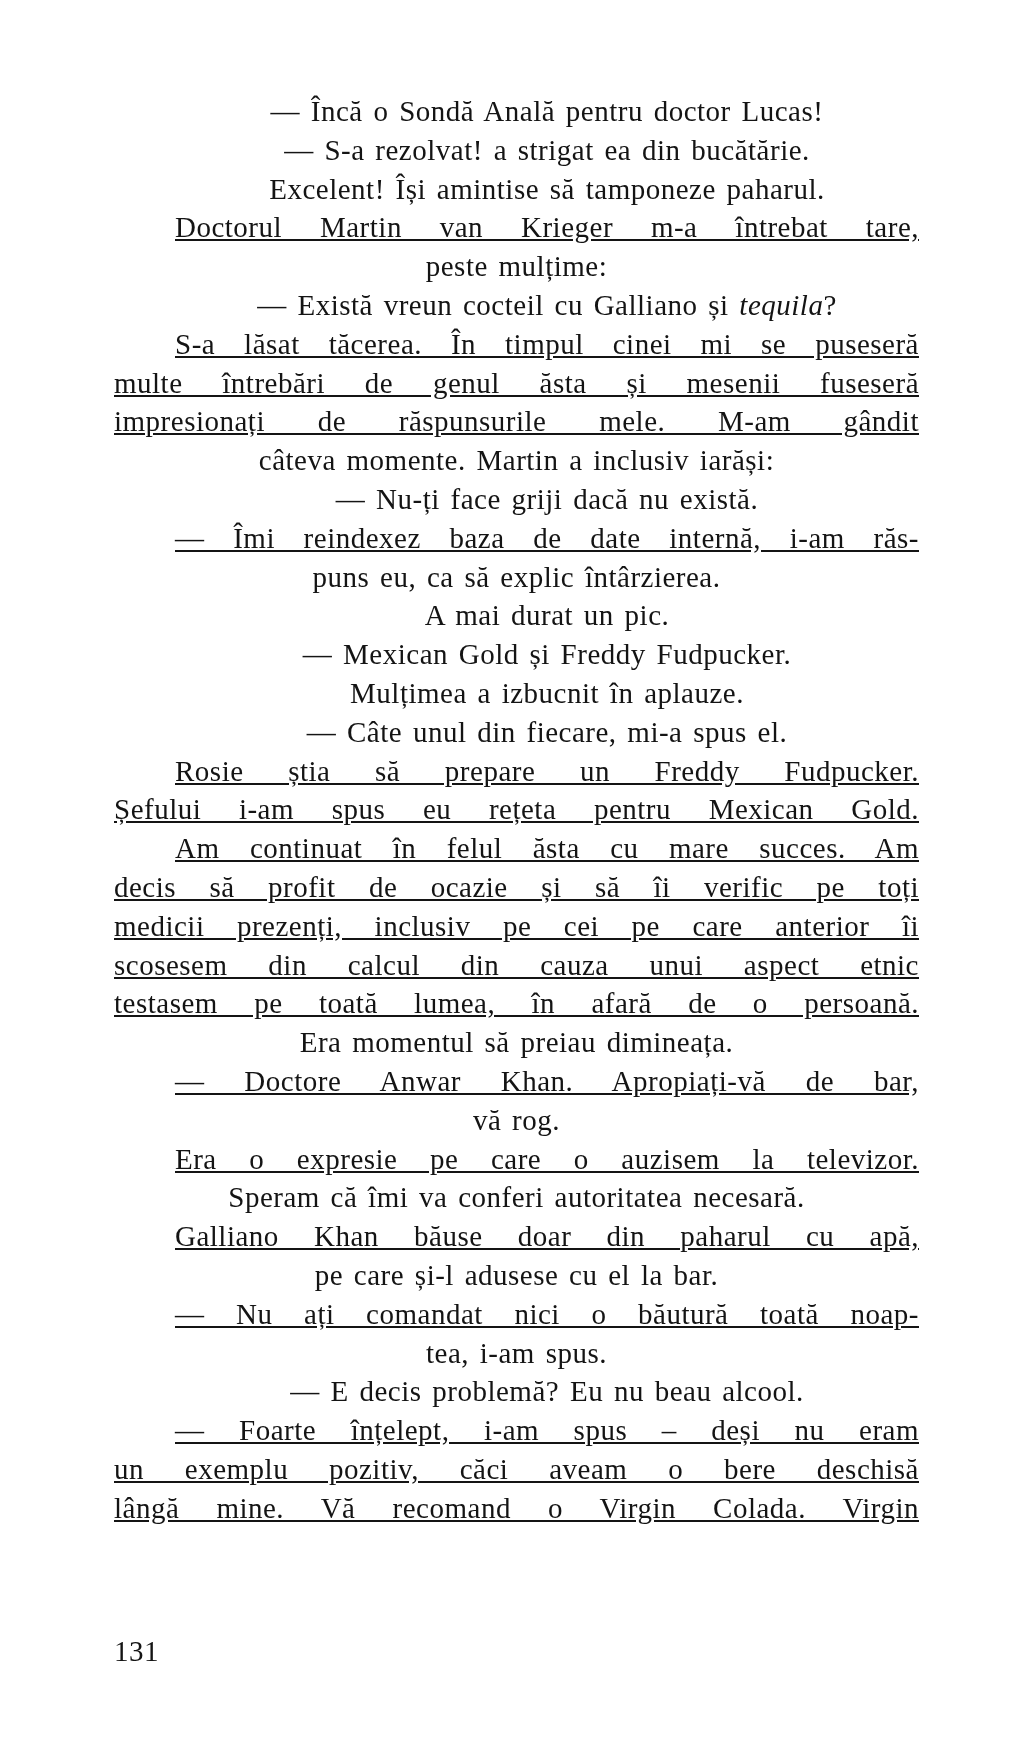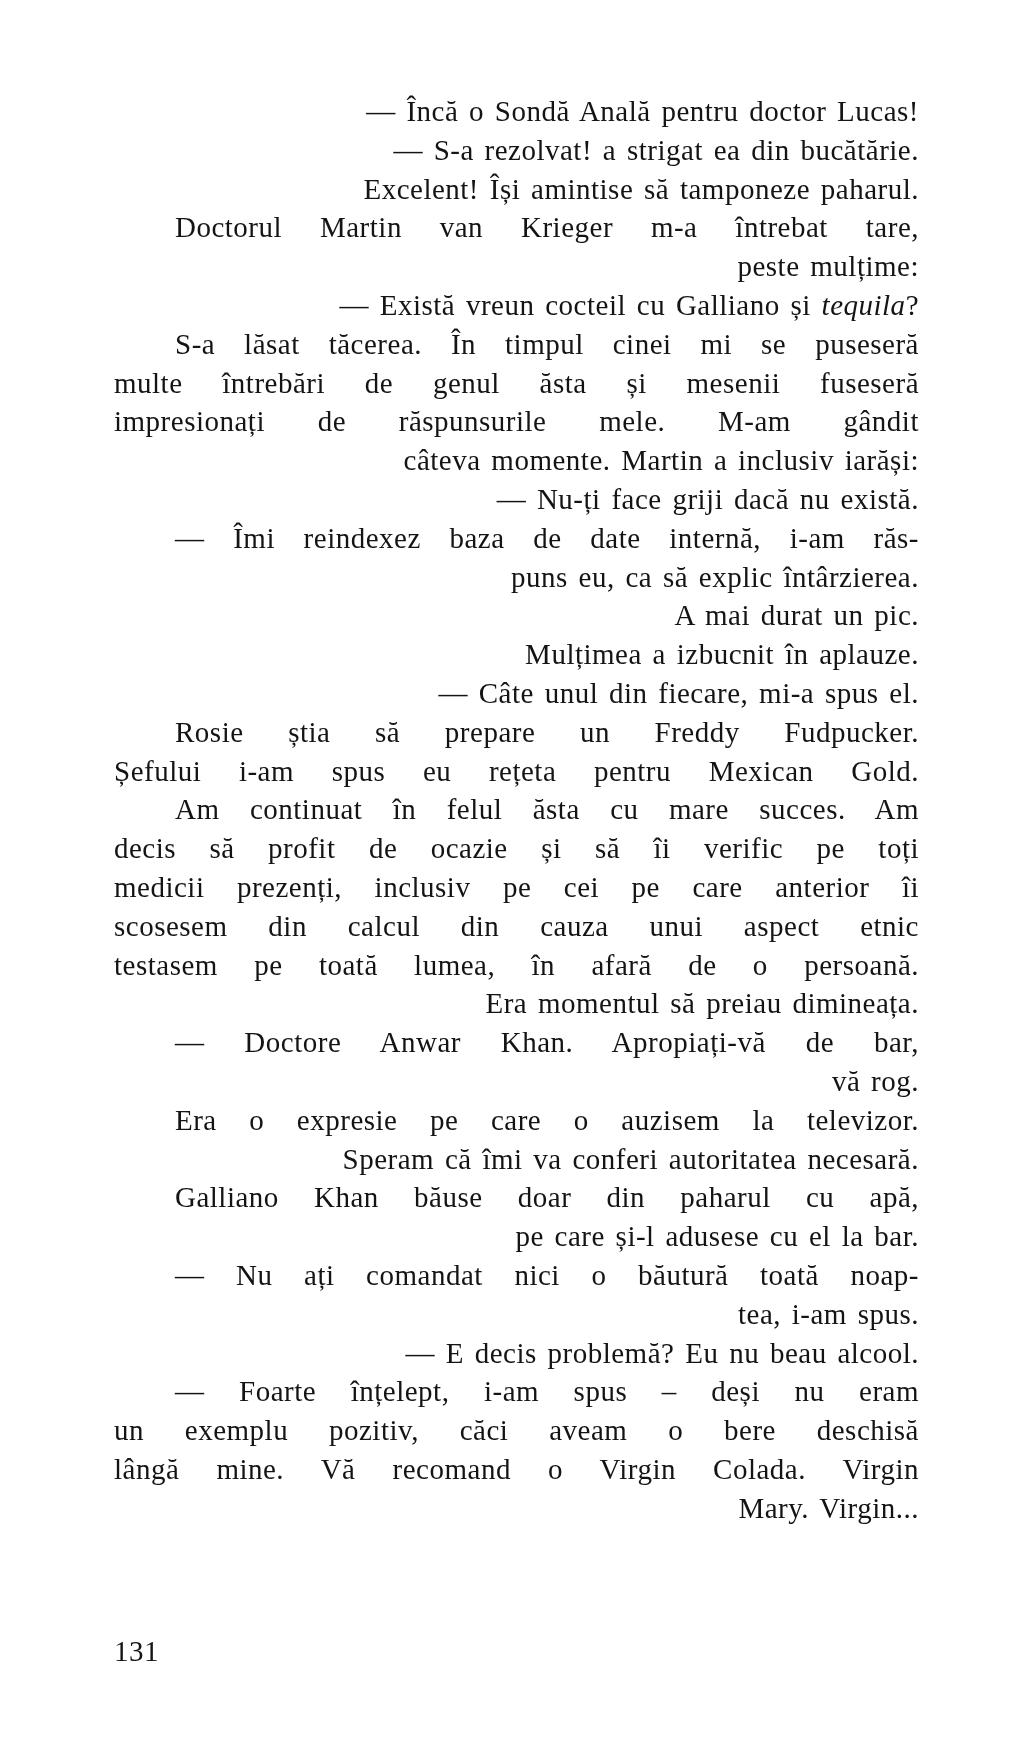--- a/index.html
+++ b/index.html
@@ -25,28 +25,29 @@
     top: 92px;
     width: 805px;
   }
   .line {
     font-size: 29px;
     line-height: 38.8px;
     height: 38.8px;
     color: #141414;
     letter-spacing: 0.5px;
     word-spacing: 3px;
-    text-align: right;
+    text-align: center;
   }
   .line.indent {
     padding-left: 61px;
   }
   .line.justify {
     text-align: justify;
     text-align-last: justify;
+    text-decoration: underline;
   }
   .line .italic {
     font-style: italic;
   }
   .page-number {
     position: absolute;
     left: 114px;
     top: 1632px;
     width: 805px;
     text-align: left;
@@ -68,20 +69,21 @@
       <div class="line">peste mulțime:</div>
       <div class="line indent"><span>— Există vreun cocteil cu Galliano și </span><span class="italic">tequila</span><span>?</span></div>
       <div class="line indent justify">S-a lăsat tăcerea. În timpul cinei mi se puseseră</div>
       <div class="line justify">multe întrebări de genul ăsta și mesenii fuseseră</div>
       <div class="line justify">impresionați de răspunsurile mele. M-am gândit</div>
       <div class="line">câteva momente. Martin a inclusiv iarăși:</div>
       <div class="line indent">— Nu-ți face griji dacă nu există.</div>
       <div class="line indent justify">— Îmi reindexez baza de date internă, i-am răs-</div>
       <div class="line">puns eu, ca să explic întârzierea.</div>
       <div class="line indent">A mai durat un pic.</div>
+      <div class="line indent">— Mexican Gold și Freddy Fudpucker.</div>
       <div class="line indent">Mulțimea a izbucnit în aplauze.</div>
       <div class="line indent">— Câte unul din fiecare, mi-a spus el.</div>
       <div class="line indent justify">Rosie știa să prepare un Freddy Fudpucker.</div>
       <div class="line justify">Șefului i-am spus eu rețeta pentru Mexican Gold.</div>
       <div class="line indent justify">Am continuat în felul ăsta cu mare succes. Am</div>
       <div class="line justify">decis să profit de ocazie și să îi verific pe toți</div>
       <div class="line justify">medicii prezenți, inclusiv pe cei pe care anterior îi</div>
       <div class="line justify">scosesem din calcul din cauza unui aspect etnic</div>
       <div class="line justify">testasem pe toată lumea, în afară de o persoană.</div>
       <div class="line">Era momentul să preiau dimineața.</div>
@@ -90,16 +92,15 @@
       <div class="line indent justify">Era o expresie pe care o auzisem la televizor.</div>
       <div class="line">Speram că îmi va conferi autoritatea necesară.</div>
       <div class="line indent justify">Galliano Khan băuse doar din paharul cu apă,</div>
       <div class="line">pe care și-l adusese cu el la bar.</div>
       <div class="line indent justify">— Nu ați comandat nici o băutură toată noap-</div>
       <div class="line">tea, i-am spus.</div>
       <div class="line indent">— E decis problemă? Eu nu beau alcool.</div>
       <div class="line indent justify">— Foarte înțelept, i-am spus – deși nu eram</div>
       <div class="line justify">un exemplu pozitiv, căci aveam o bere deschisă</div>
       <div class="line justify">lângă mine. Vă recomand o Virgin Colada. Virgin</div>
-      <div class="line">Mary. Virgin...</div>
     </div>
   <div class="page-number">131</div>
 </div>
 
 </body></html>

